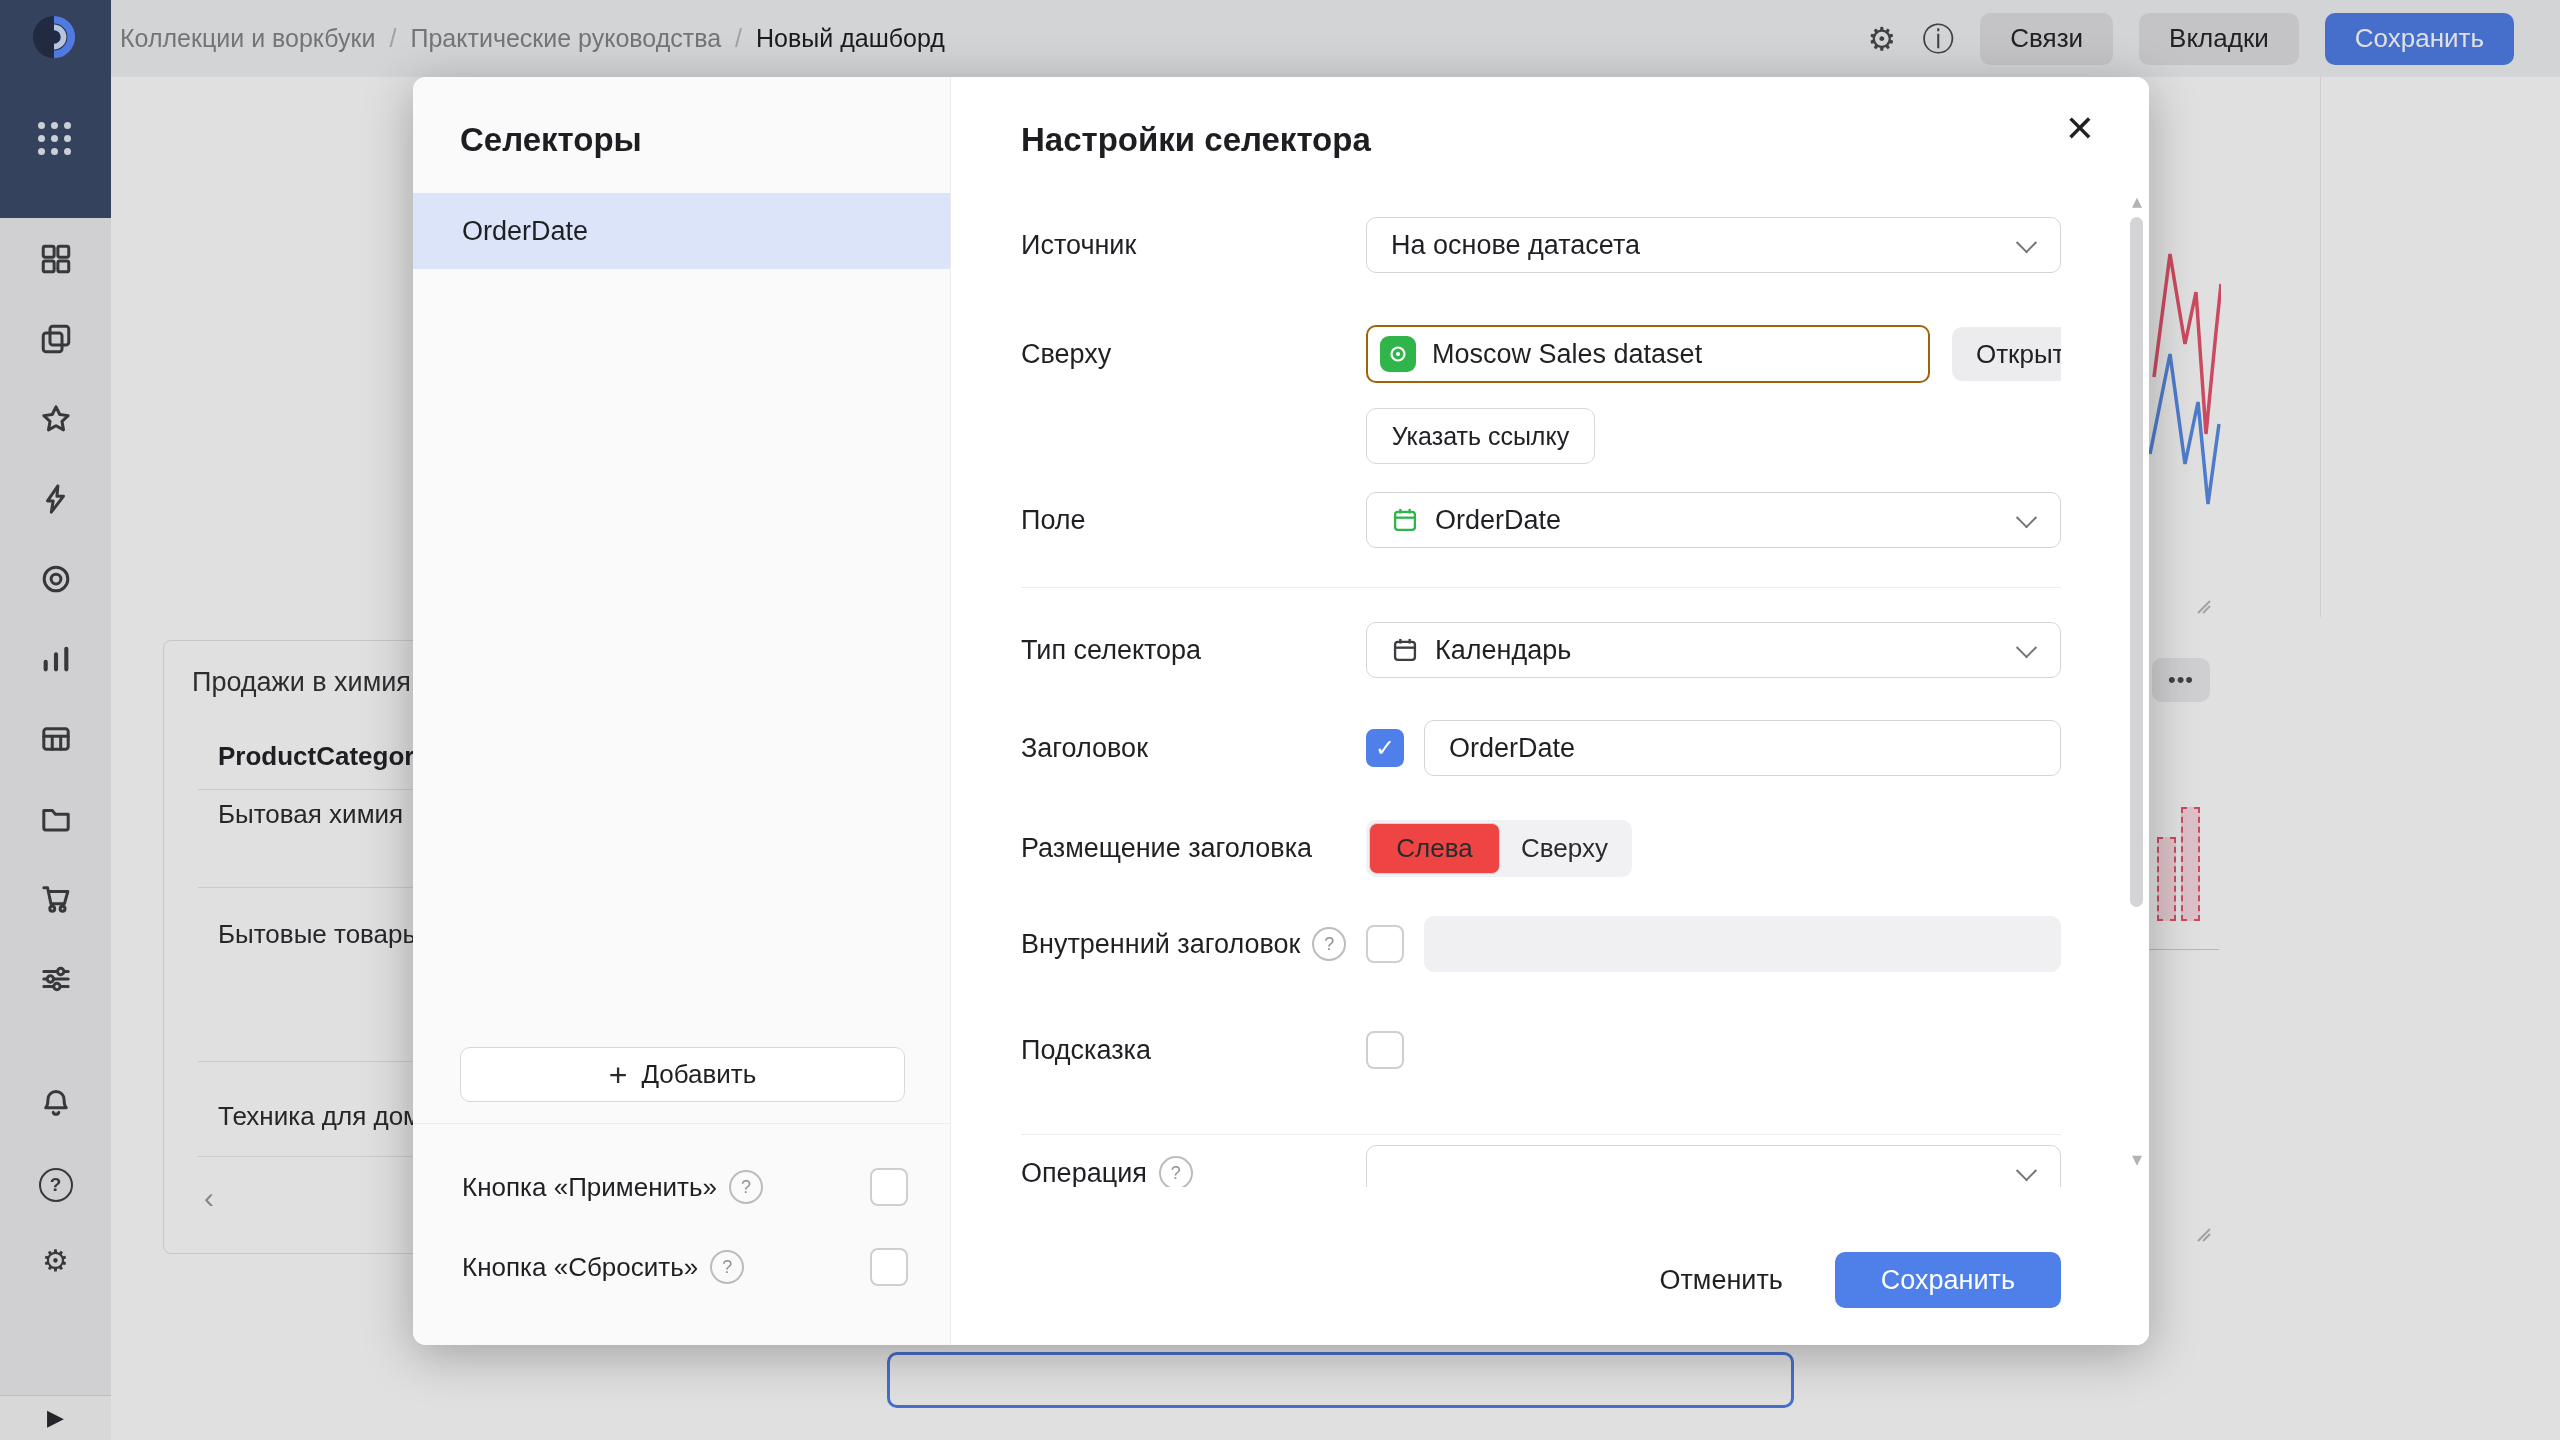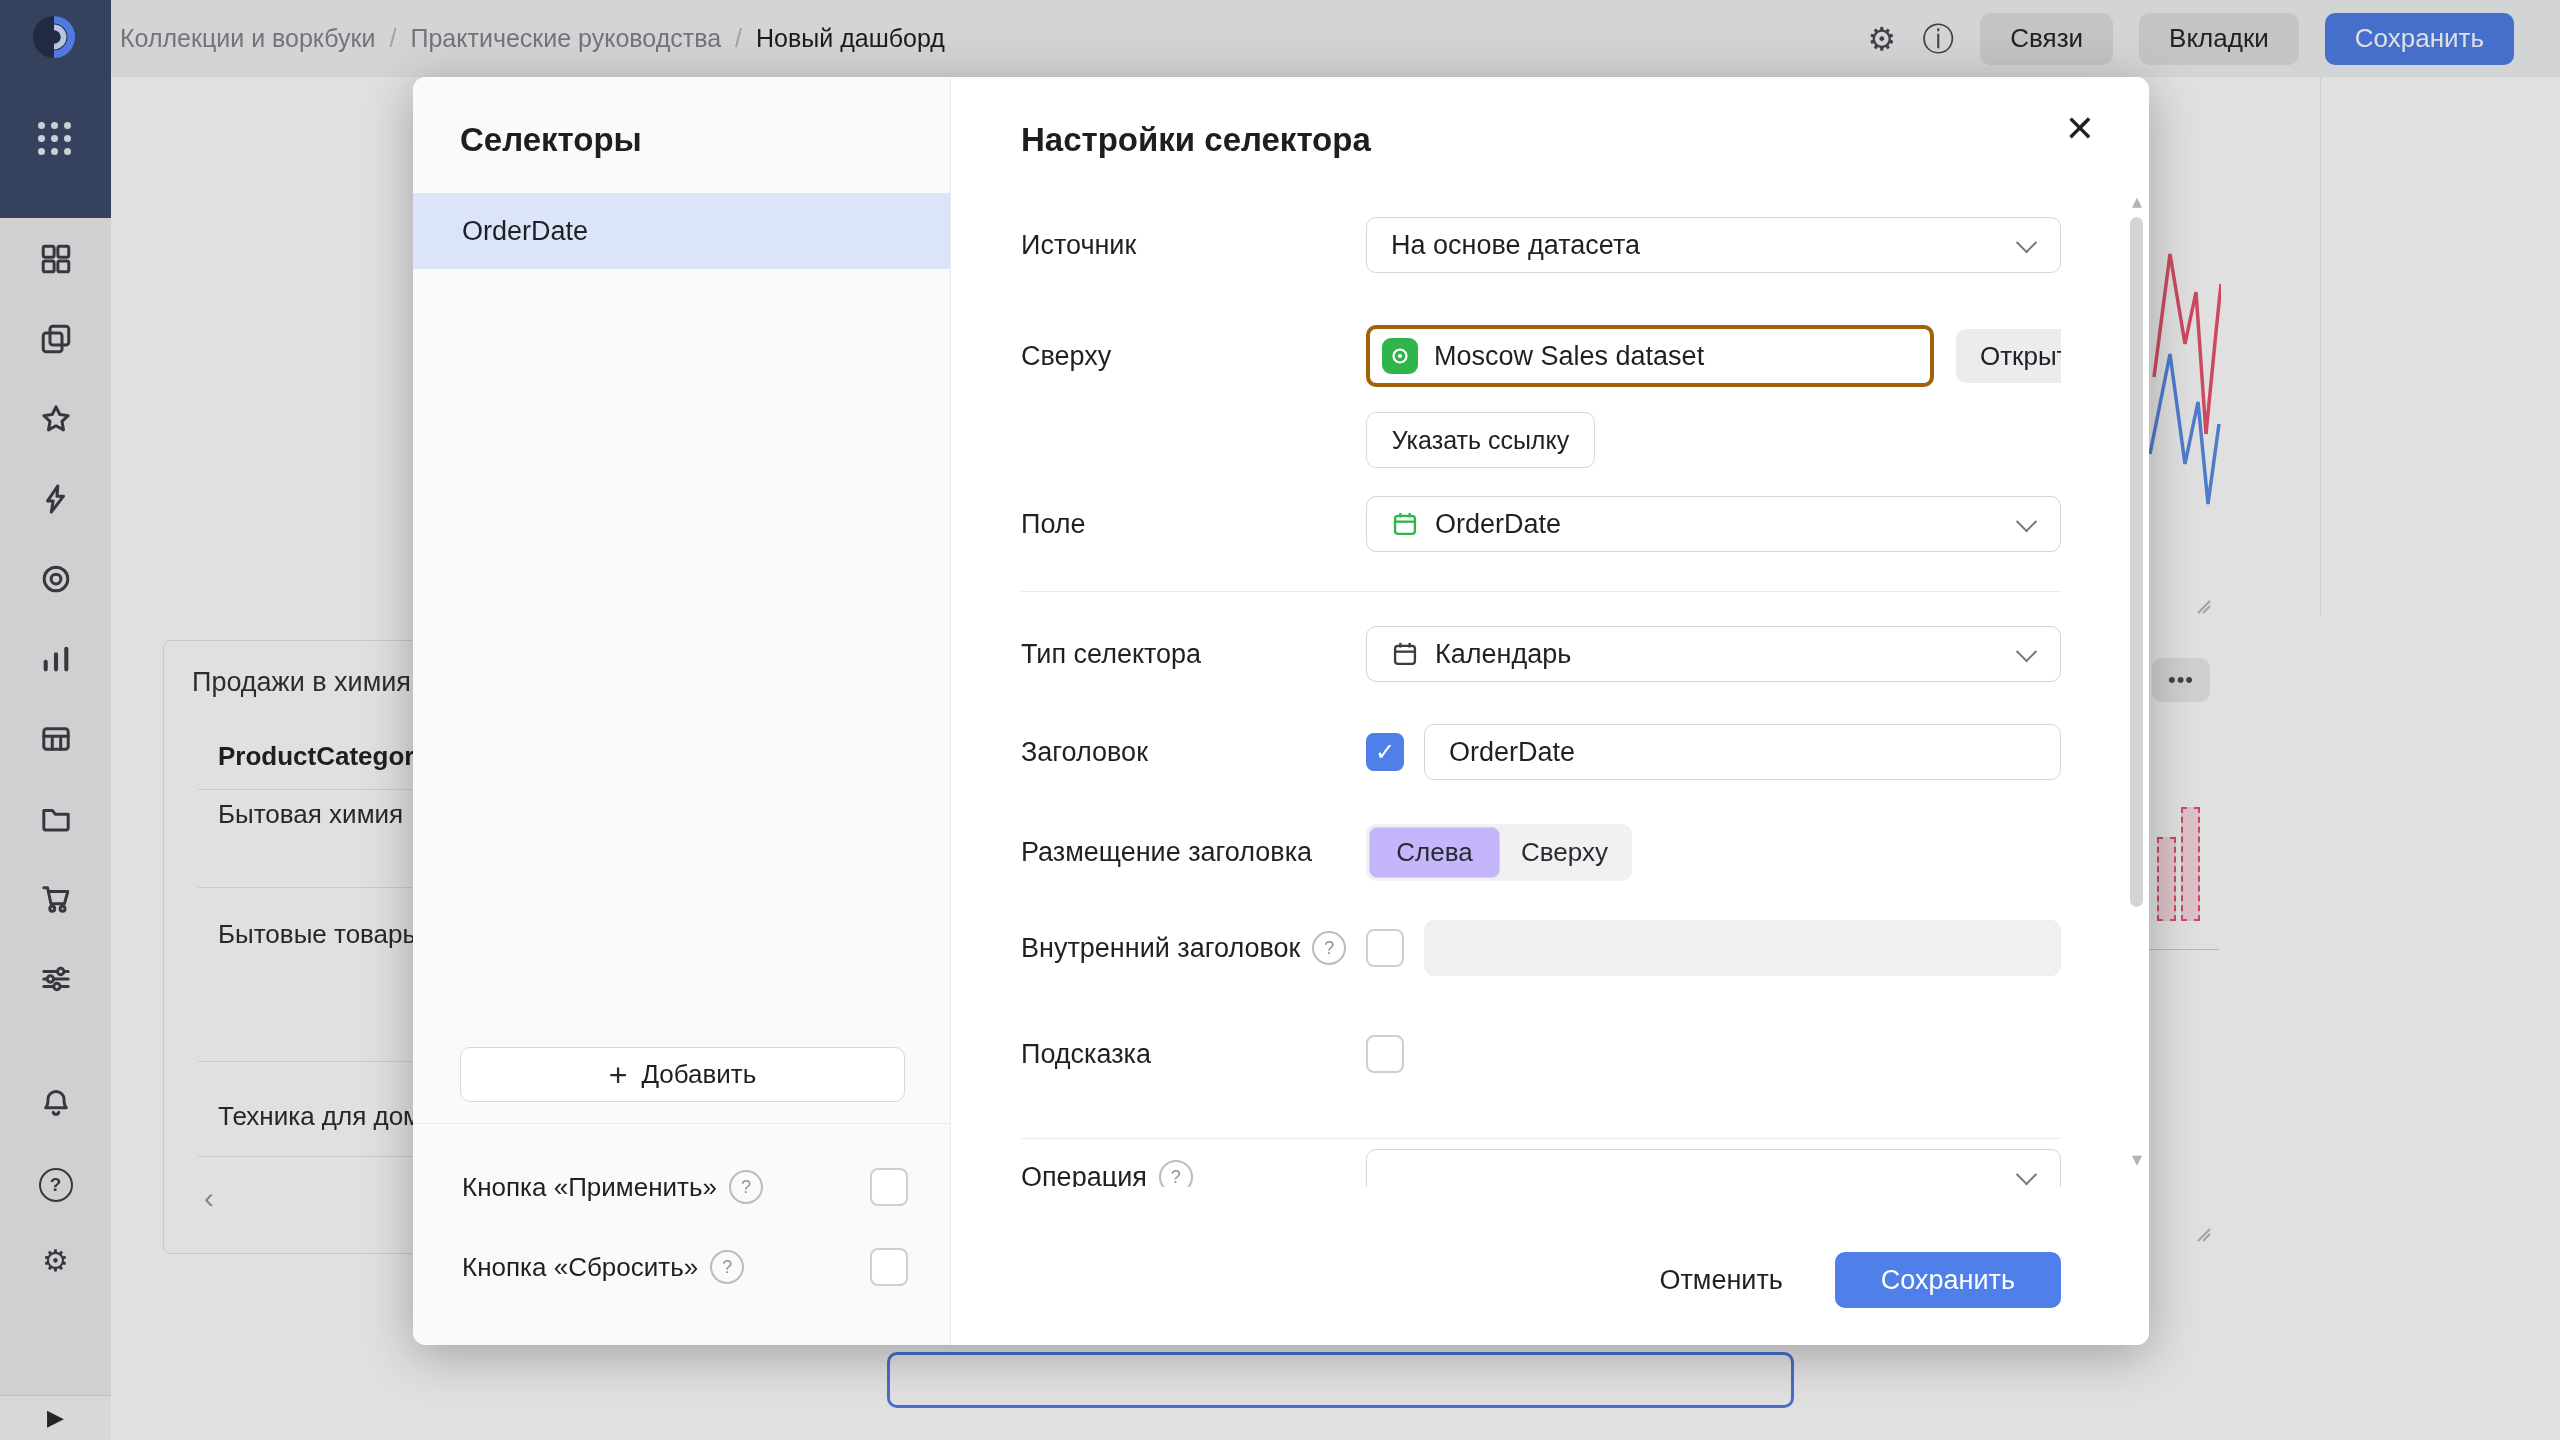--- a/index.html
+++ b/index.html
@@ -64,31 +64,31 @@
   .cbox.checked{background:var(--accent);border-color:var(--accent);display:flex;align-items:center;justify-content:center;color:#fff;font-size:24px;}
 
   .m-right{position:relative;flex:1;background:#fff;}
   .close-x{position:absolute;top:34px;right:54px;font-size:36px;color:#202124;line-height:1;cursor:pointer;}
   .content{position:absolute;left:70px;right:88px;top:110px;height:1000px;overflow:hidden;}
   .frow{display:flex;align-items:center;min-height:54px;}
   .flabel{width:345px;flex:none;display:flex;align-items:center;font-size:27px;color:#1f2023;}
   .fctrl{flex:1;display:flex;align-items:center;}
   .select{height:54px;flex:1;border:1px solid #d5d5d8;border-radius:10px;background:#fff;display:flex;align-items:center;padding:0 58px 0 24px;font-size:27px;color:#1f2023;position:relative;cursor:pointer;}
   .chev{position:absolute;right:26px;top:50%;width:13px;height:13px;border-right:2.5px solid #75757a;border-bottom:2.5px solid #75757a;transform:translateY(-65%) rotate(45deg);}
-  .ds-field{width:536px;height:54px;border:4px solid #a16207;border-radius:10px;display:flex;align-items:center;gap:16px;padding:0 12px;font-size:27px;color:#1f2023;cursor:pointer;}
+  .ds-field{width:536px;height:54px;border:2px solid #a16207;border-radius:10px;display:flex;align-items:center;gap:16px;padding:0 12px;font-size:27px;color:#1f2023;cursor:pointer;}
   .badge{width:36px;height:36px;border-radius:9px;background:var(--green);display:flex;align-items:center;justify-content:center;flex:none;}
   .btn-open{margin-left:22px;width:150px;height:54px;background:#ececee;border-radius:10px;display:flex;align-items:center;justify-content:center;font-size:26px;color:#202124;cursor:pointer;}
   .btn-link{width:227px;height:54px;background:#fff;border:1px solid #d8d8da;border-radius:10px;display:flex;align-items:center;justify-content:center;font-size:25px;color:#202124;cursor:pointer;}
   .cal{flex:none;margin-right:16px;display:flex;}
   .hline2{height:1px;background:#ececee;}
   .tinput{flex:1;height:54px;margin-left:20px;border:1px solid #d5d5d8;border-radius:10px;font-size:27px;color:#1f2023;padding:0 24px;outline:none;background:#fff;font-family:inherit;}
   .tinput.disabled{background:#f0f0f2;border-color:#f0f0f2;}
   .seg{width:260px;height:51px;background:#f1f1f3;border-radius:10px;padding:3px;display:flex;}
   .seg .s{flex:1;display:flex;align-items:center;justify-content:center;font-size:26px;color:#2a2b2e;border-radius:8px;cursor:pointer;}
-  .seg .s.on{background:#c4b5fd;border:1px solid #d5d5d8;}
+  .seg .s.on{background:#ef4444;border:1px solid #d5d5d8;}
   .footer{position:absolute;left:0;right:0;bottom:0;height:130px;background:#fff;display:flex;align-items:center;justify-content:flex-end;gap:20px;padding-right:88px;}
   .btn-cancel{height:56px;padding:0 32px;display:flex;align-items:center;font-size:27px;color:#1f2023;cursor:pointer;border-radius:10px;}
   .btn-save{height:56px;padding:0 46px;display:flex;align-items:center;background:var(--accent);color:#fff;font-size:27px;border-radius:10px;cursor:pointer;}
   .sbar-arrow{position:absolute;right:7px;font-size:20px;color:#b3b3b7;cursor:pointer;line-height:1;}
   .sbar-thumb{position:absolute;right:6px;top:140px;width:13px;height:690px;border-radius:7px;background:#d4d4d7;cursor:pointer;}
 </style>
 </head>
 <body>
 
 <div class="stage">

